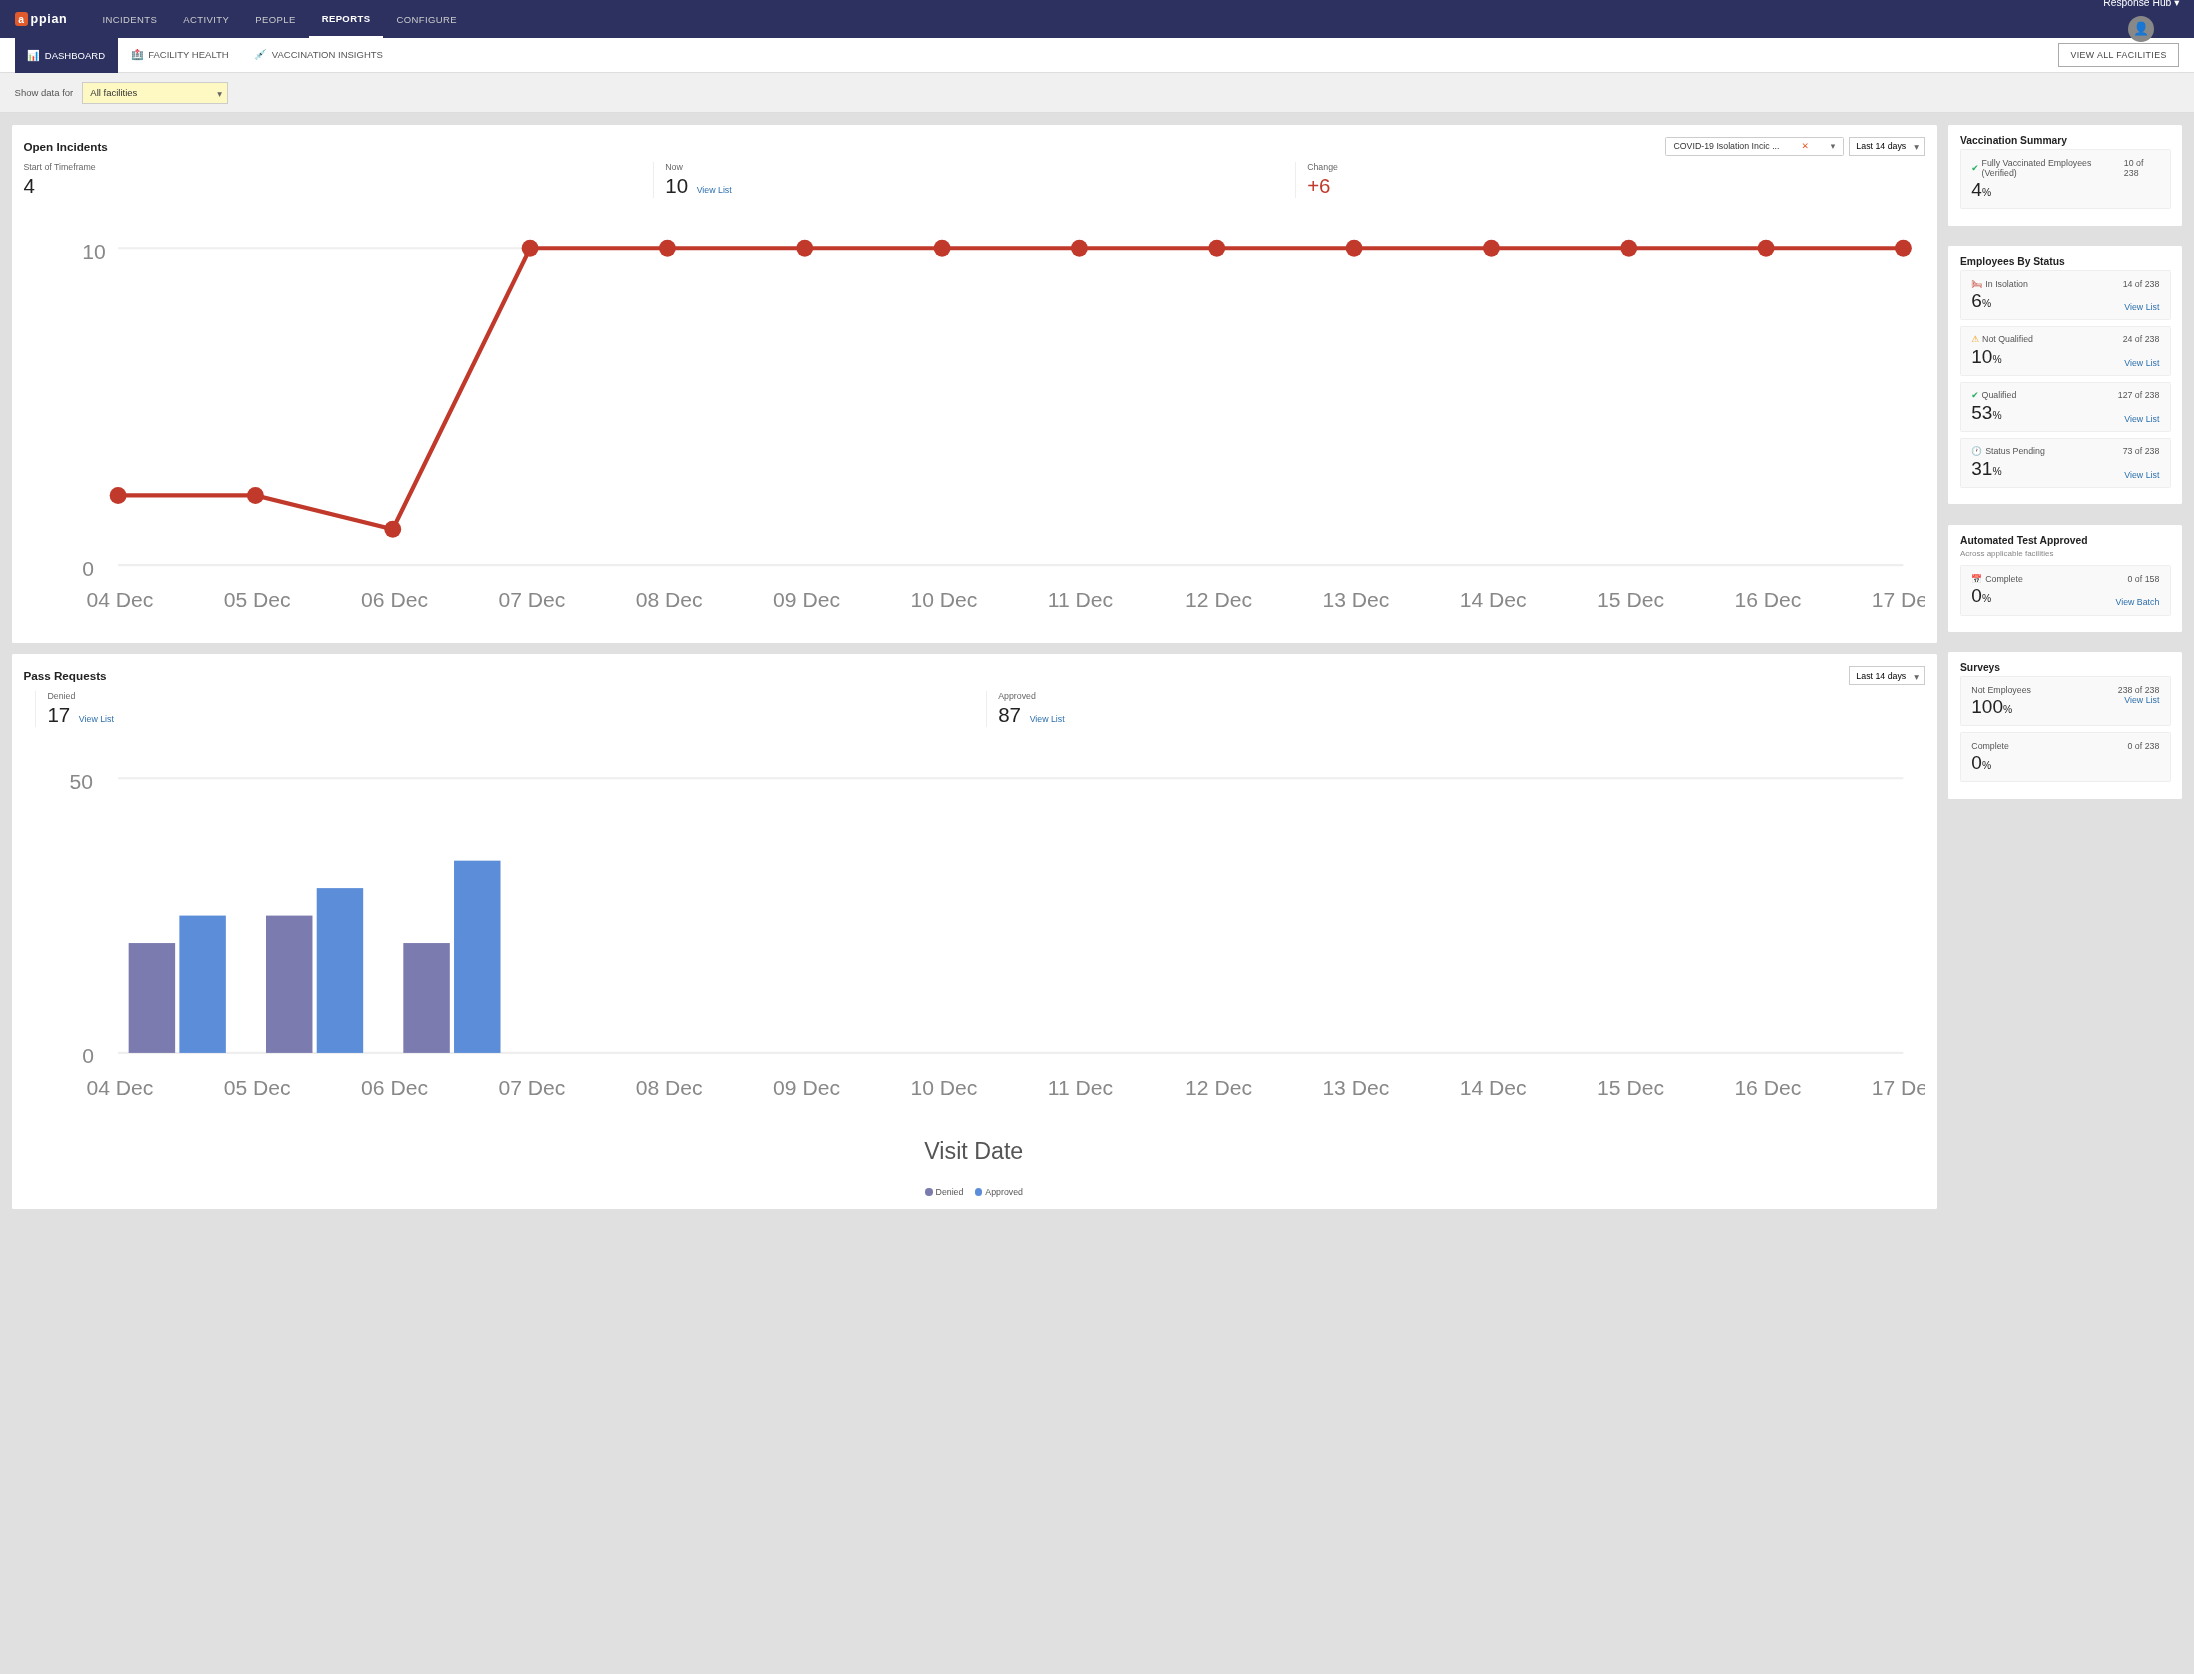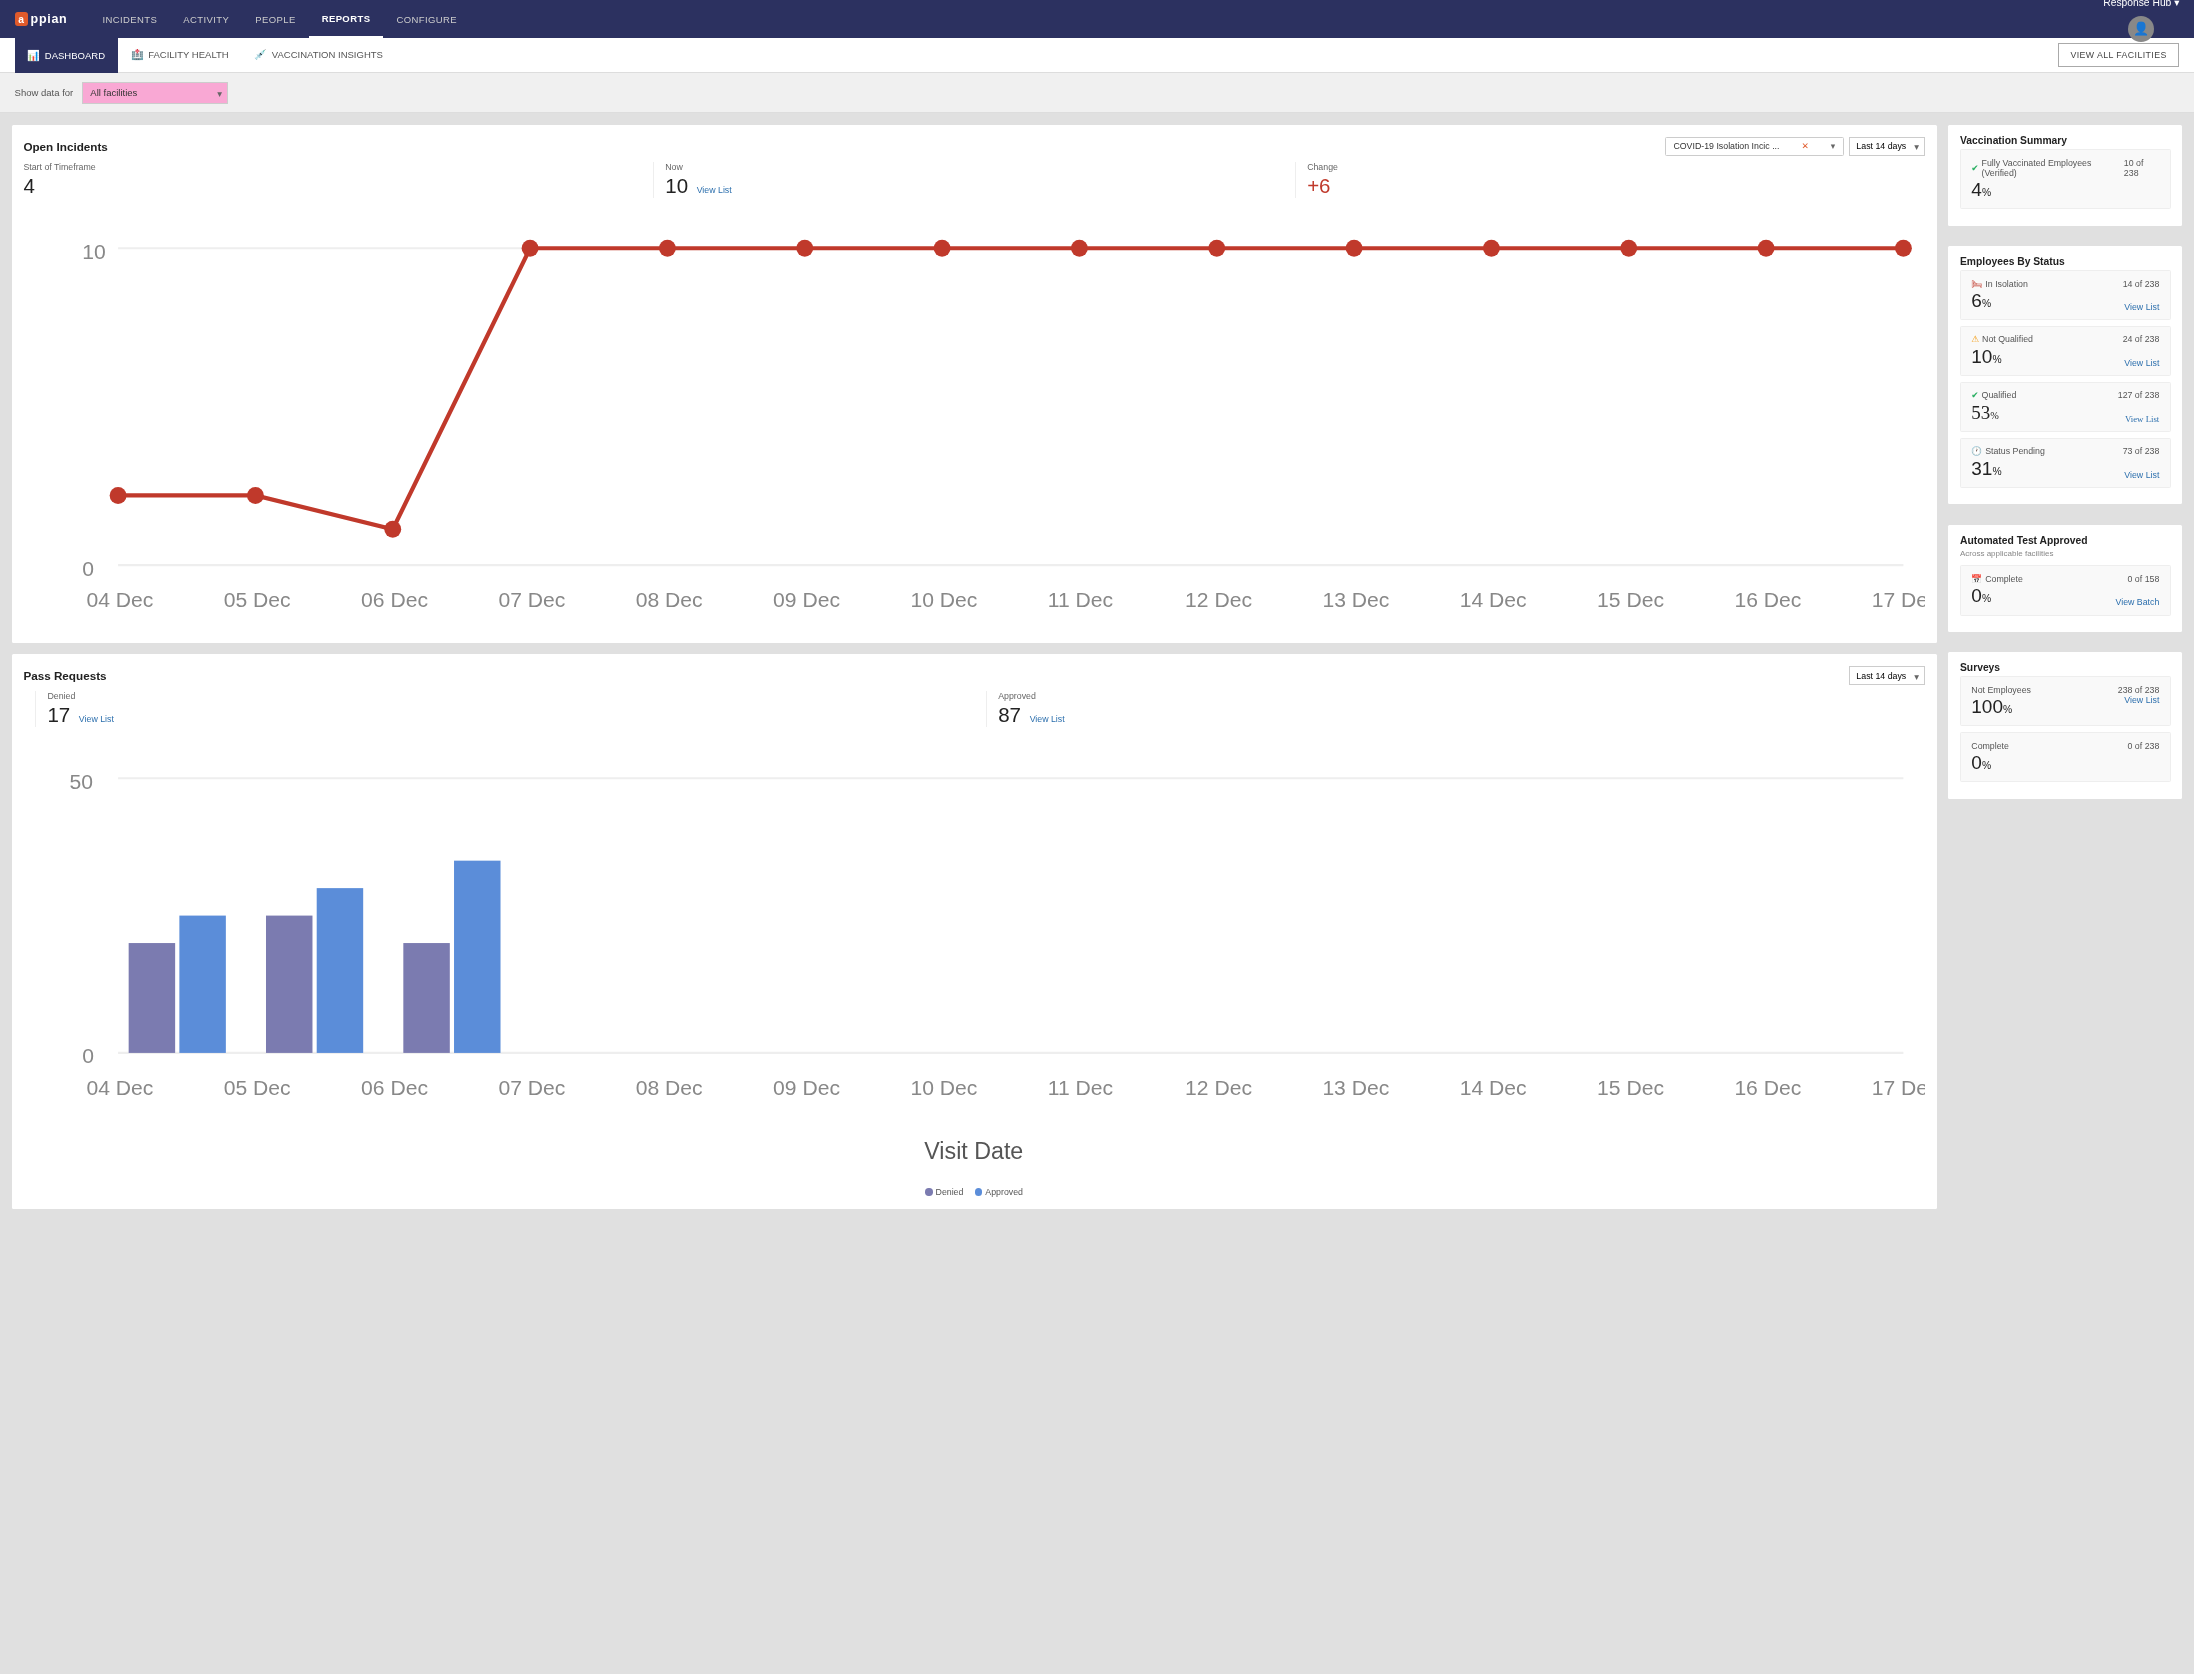--- a/index.html
+++ b/index.html
@@ -81,21 +81,21 @@
       background: #f0f0f0;
       padding: 8.8px 14.6px;
       display: flex;
       align-items: center;
       gap: 8.8px;
       border-bottom: 0.7px solid #ddd;
     }
     .filter-label { font-size: 9.5px; color: #555; }
     .filter-select {
       border: 0.7px solid #ccc;
-      background: #f9a8d4;
+      background: #fef9c3;
       padding: 4.4px 20.5px 4.4px 7.3px;
       font-size: 9.5px;
       color: #333;
       appearance: none;
       cursor: pointer;
       min-width: 146px;
     }
     .select-wrap { position: relative; display: inline-block; }
     .select-wrap::after { content: '▾'; position: absolute; right: 5.9px; top: 50%; transform: translateY(-50%); color: #666; pointer-events: none; }
 
@@ -455,21 +455,21 @@
       </div>
 
       <div class="metric-card">
         <div class="metric-card-header">
           <span class="metric-card-label">
             <span style="color:#27ae60;">✔</span>
             <span>Qualified</span>
           </span>
           <span class="metric-card-count">127 of 238</span>
         </div>
-        <div style="display:flex;justify-content:space-between;align-items:flex-end;font-family:Liberation Serif, serif;">
+        <div style="display:flex;justify-content:space-between;align-items:flex-end;">
           <div class="metric-card-value">
             <span>53</span><span class="unit">%</span>
           </div>
           <a class="view-link">View List</a>
         </div>
       </div>
 
       <div class="metric-card">
         <div class="metric-card-header">
           <span class="metric-card-label">

